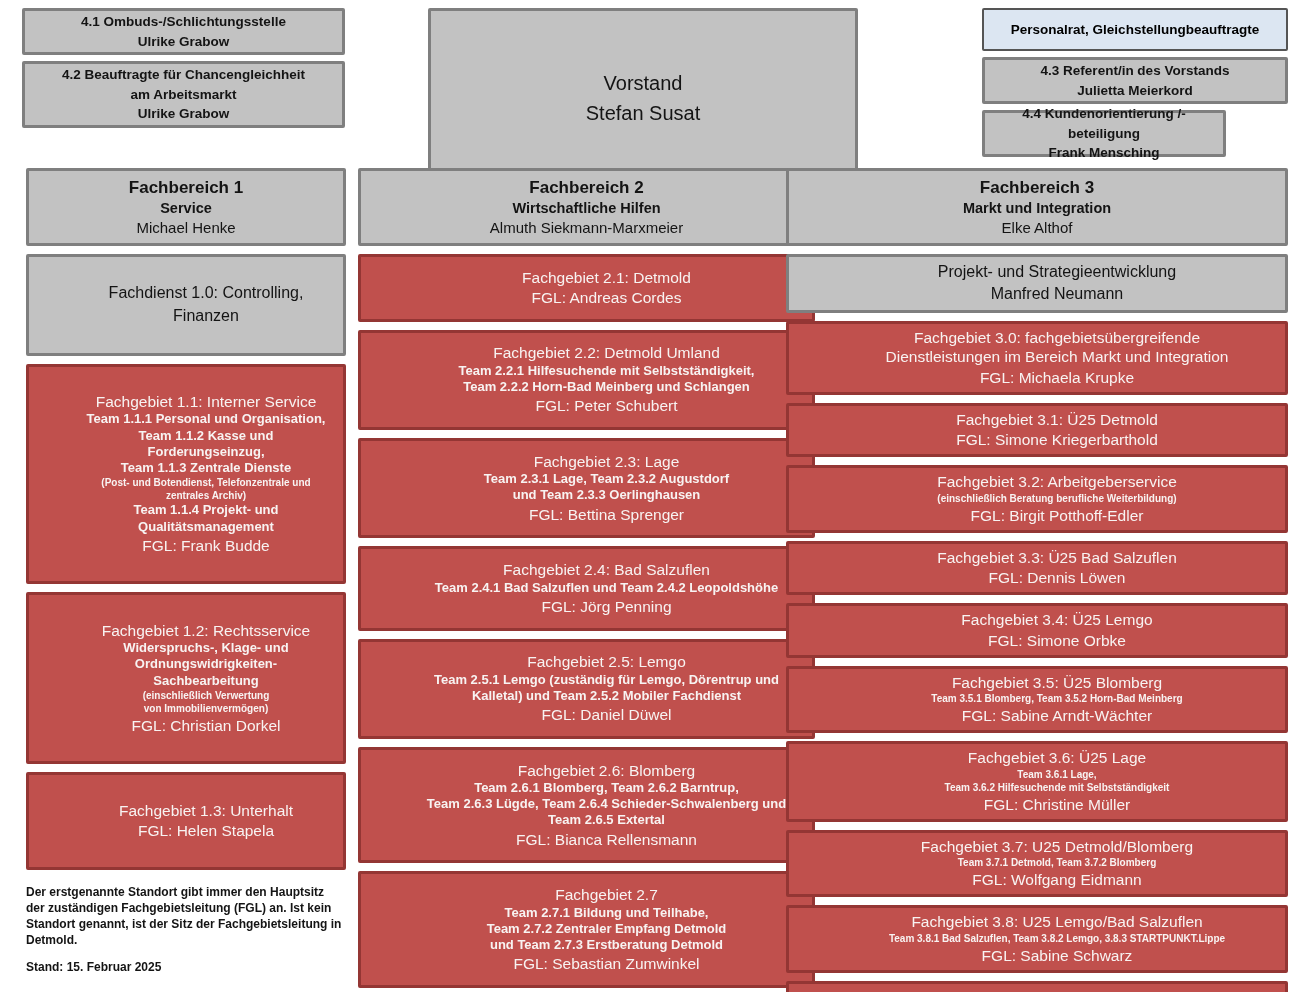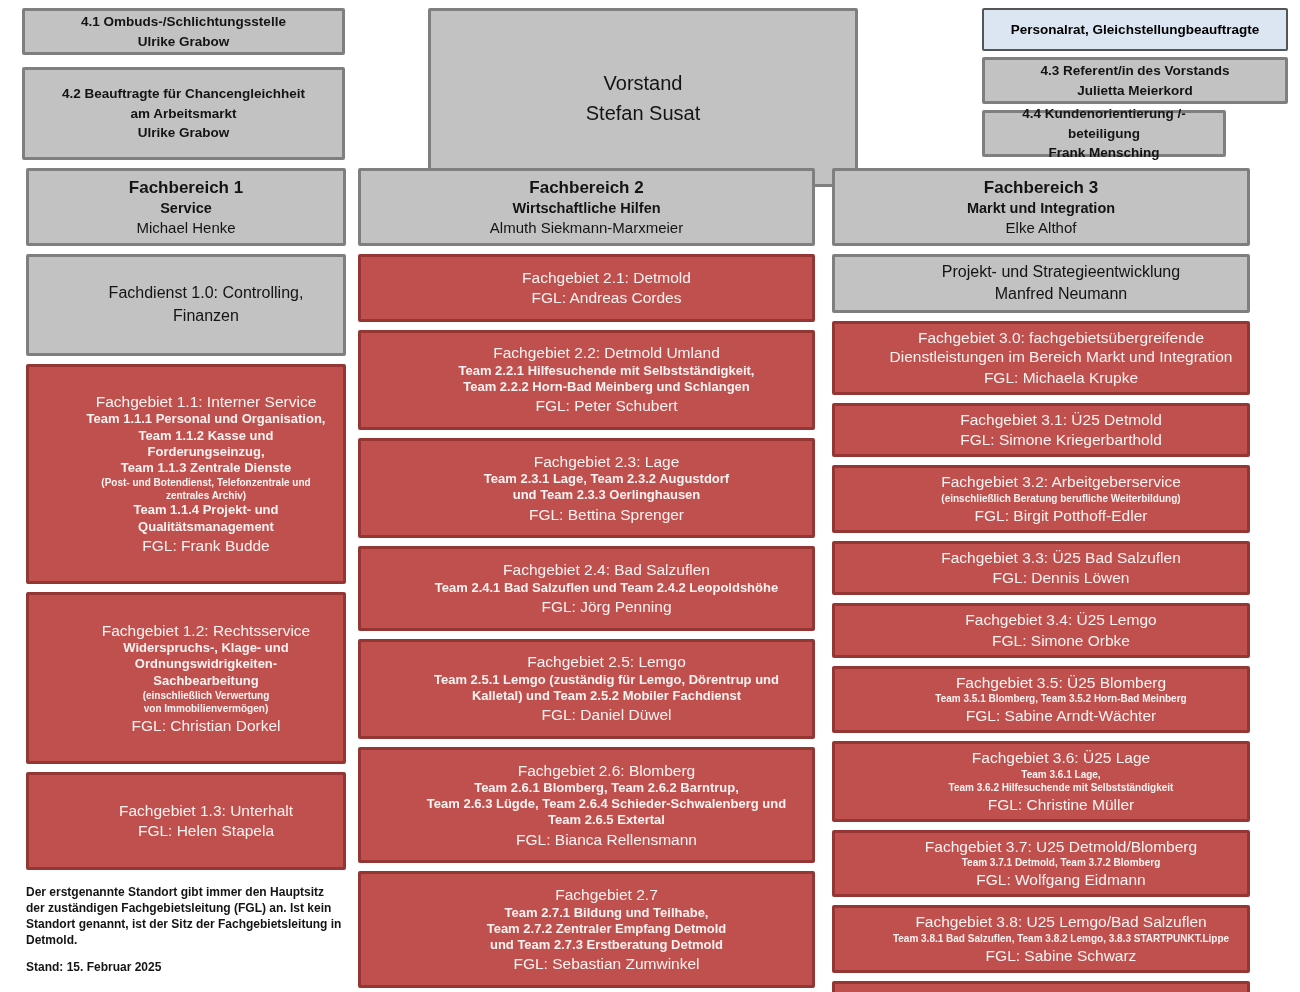--- a/index.html
+++ b/index.html
@@ -41,21 +41,21 @@
 </style>
 </head>
 <body>
 
 <div class="canvas">
 
   <div class="box gray abs" style="left:22px;top:8px;width:323px;height:47px">
     <div class="ln topline">4.1 Ombuds-/Schlichtungsstelle</div>
     <div class="ln topline">Ulrike Grabow</div>
   </div>
-  <div class="box gray abs" style="left:22px;top:67px;width:323px;height:93px">
+  <div class="box gray abs" style="left:22px;top:61px;width:323px;height:67px">
     <div class="ln topline">4.2 Beauftragte für Chancengleichheit</div>
     <div class="ln topline">am Arbeitsmarkt</div>
     <div class="ln topline">Ulrike Grabow</div>
   </div>
 
   <div class="box gray abs" style="left:428px;top:8px;width:430px;height:179px">
     <div class="ln big">Vorstand</div>
     <div class="ln big">Stefan Susat</div>
   </div>
 
@@ -158,21 +158,21 @@
         <div class="box red">
           <div class="ln title">Fachgebiet 2.7</div>
           <div class="ln team">Team 2.7.1 Bildung und Teilhabe,</div>
           <div class="ln team">Team 2.7.2 Zentraler Empfang Detmold</div>
           <div class="ln team">und Team 2.7.3 Erstberatung Detmold</div>
           <div class="ln fgl">FGL: Sebastian Zumwinkel</div>
         </div>
       </div>
   </div>
 
-  <div class="col abs" style="left:832px;top:168px;width:418px;height:818px">
+  <div class="col abs" style="left:786px;top:168px;width:502px;height:818px">
     <div class="box gray colheader">
       <div class="ln h1">Fachbereich 3</div>
       <div class="ln h2">Markt und Integration</div>
       <div class="ln h3">Elke Althof</div>
     </div>
     <div class="boxes">
         <div class="box gray">
           <div class="ln plain">Projekt- und Strategieentwicklung</div>
           <div class="ln plain">Manfred Neumann</div>
         </div>

